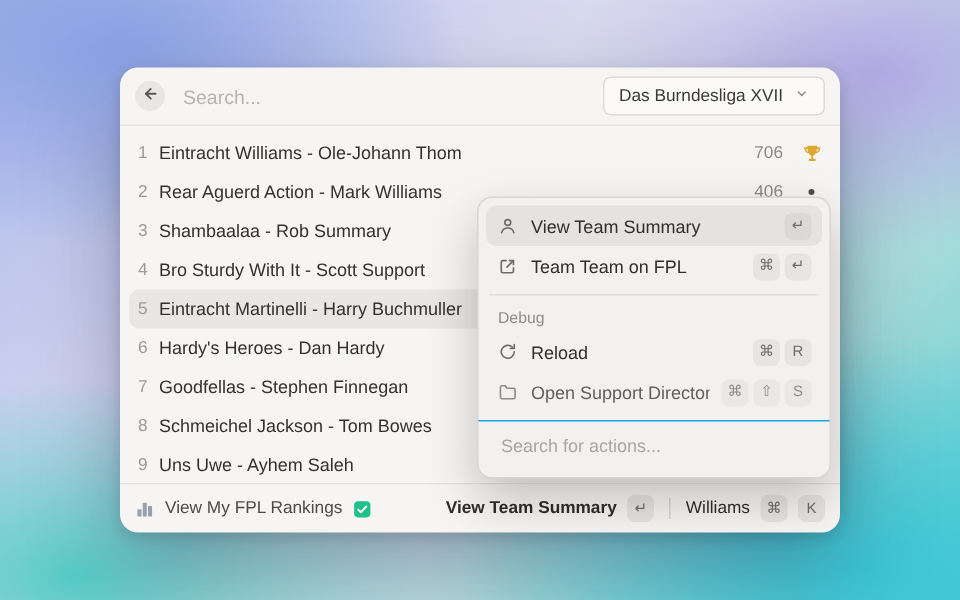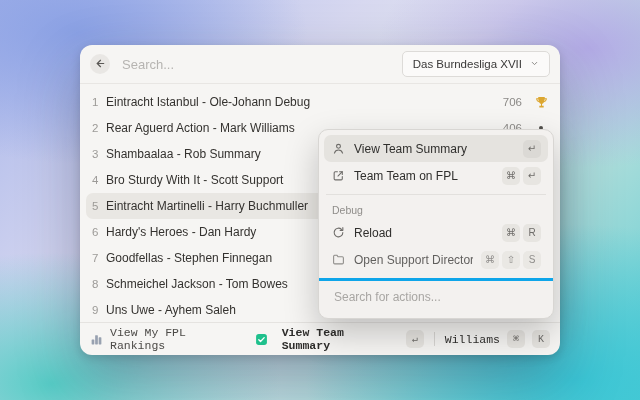--- a/index.html
+++ b/index.html
@@ -42,25 +42,25 @@
   .menu{position:absolute;right:6px;bottom:36px;width:224px;background:#f3f1ef;border:1px solid #d8d6d3;border-radius:10px;box-shadow:0 14px 34px rgba(0,0,0,.22);padding:5px;z-index:5;}
   .menu-item{height:27px;display:flex;align-items:center;gap:8px;padding:0 7px;border-radius:7px;font-size:12px;color:#302f2d;cursor:pointer;}
   .menu-item.selected{background:#e5e3df;}
   .menu-item .micon{width:15px;display:flex;justify-content:center;flex:none;}
   .menu-item .mlabel{flex:1;white-space:nowrap;overflow:hidden;}
   .kbd{min-width:18px;height:18px;padding:0 4px;border-radius:5px;background:#e7e5e1;color:#6e6c69;font-size:10px;display:flex;align-items:center;justify-content:center;box-sizing:border-box;flex:none;}
   .menu-item.selected .kbd{background:#dbd9d5;}
   .keys{display:flex;gap:3px;}
   .menu-divider{height:1px;background:#e2e0dd;margin:5px 2px;}
   .menu-section{font-size:10.5px;color:#8f8d8a;padding:4px 8px 3px;}
-  .menu-search{border-top:3px solid #0ea5e9;margin:5px -5px 0;padding:0 13px;height:32px;display:flex;align-items:center;}
+  .menu-search{border-top:1px solid #0ea5e9;margin:5px -5px 0;padding:0 13px;height:32px;display:flex;align-items:center;}
   .menu-search input{border:none;background:transparent;outline:none;font-size:12px;color:#333;width:100%;}
   .menu-search input::placeholder{color:#a8a6a3;}
   
-  .footer{position:absolute;left:0;right:0;bottom:0;height:32px;border-top:1px solid #e5e3e0;display:flex;align-items:center;padding:0 10px;gap:7px;border-radius:0 0 12px 12px;font-family:Liberation Mono, monospace;}
+  .footer{position:absolute;left:0;right:0;bottom:0;height:32px;border-top:1px solid #e5e3e0;display:flex;align-items:center;padding:0 10px;gap:7px;border-radius:0 0 12px 12px;}
   .cmd-name{font-size:11.5px;color:#4d4b48;}
   .primary-label{font-size:11.5px;font-weight:700;color:#2f2e2c;cursor:pointer;}
   .actions-label{font-size:11.5px;color:#2f2e2c;cursor:pointer;}
   .vdiv{width:1px;height:14px;background:#d8d6d3;margin:0 3px;}
   .ficon{display:flex;align-items:center;justify-content:center;flex:none;}
 </style>
 </head>
 <body>
 
 <div class="wallpaper"></div>
@@ -84,21 +84,21 @@
             <path d="M6 9l6 6 6-6"></path>
           </svg>
       </span>
     </div>
   </div>
 
   <div class="list">
 
     <div class="row">
       <span class="rank">1</span>
-      <span class="title">Eintracht Istanbul - Ole-Johann Debug</span>
+      <span class="title">Eintracht Williams - Ole-Johann Thom</span>
       <span class="spacer"></span>
       <span class="points">706</span>
       <span class="acc">
         <svg width="13" height="13" viewBox="0 0 24 24">
             <path fill="#dca62f" d="M6 2h12v2h4c0 4.4-2.6 6.9-5.5 7.4A6.6 6.6 0 0 1 13 14.7V18h3v3H8v-3h3v-3.3a6.6 6.6 0 0 1-3.5-3.3C4.6 10.9 2 8.4 2 4h4V2zM4.2 6c.4 1.9 1.5 3.1 2.9 3.7A10 10 0 0 1 6.2 6H4.2zm15.6 0h-2a10 10 0 0 1-.9 3.7c1.4-.6 2.5-1.8 2.9-3.7z"></path>
           </svg>
       </span>
     </div>
 
     <div class="row">

